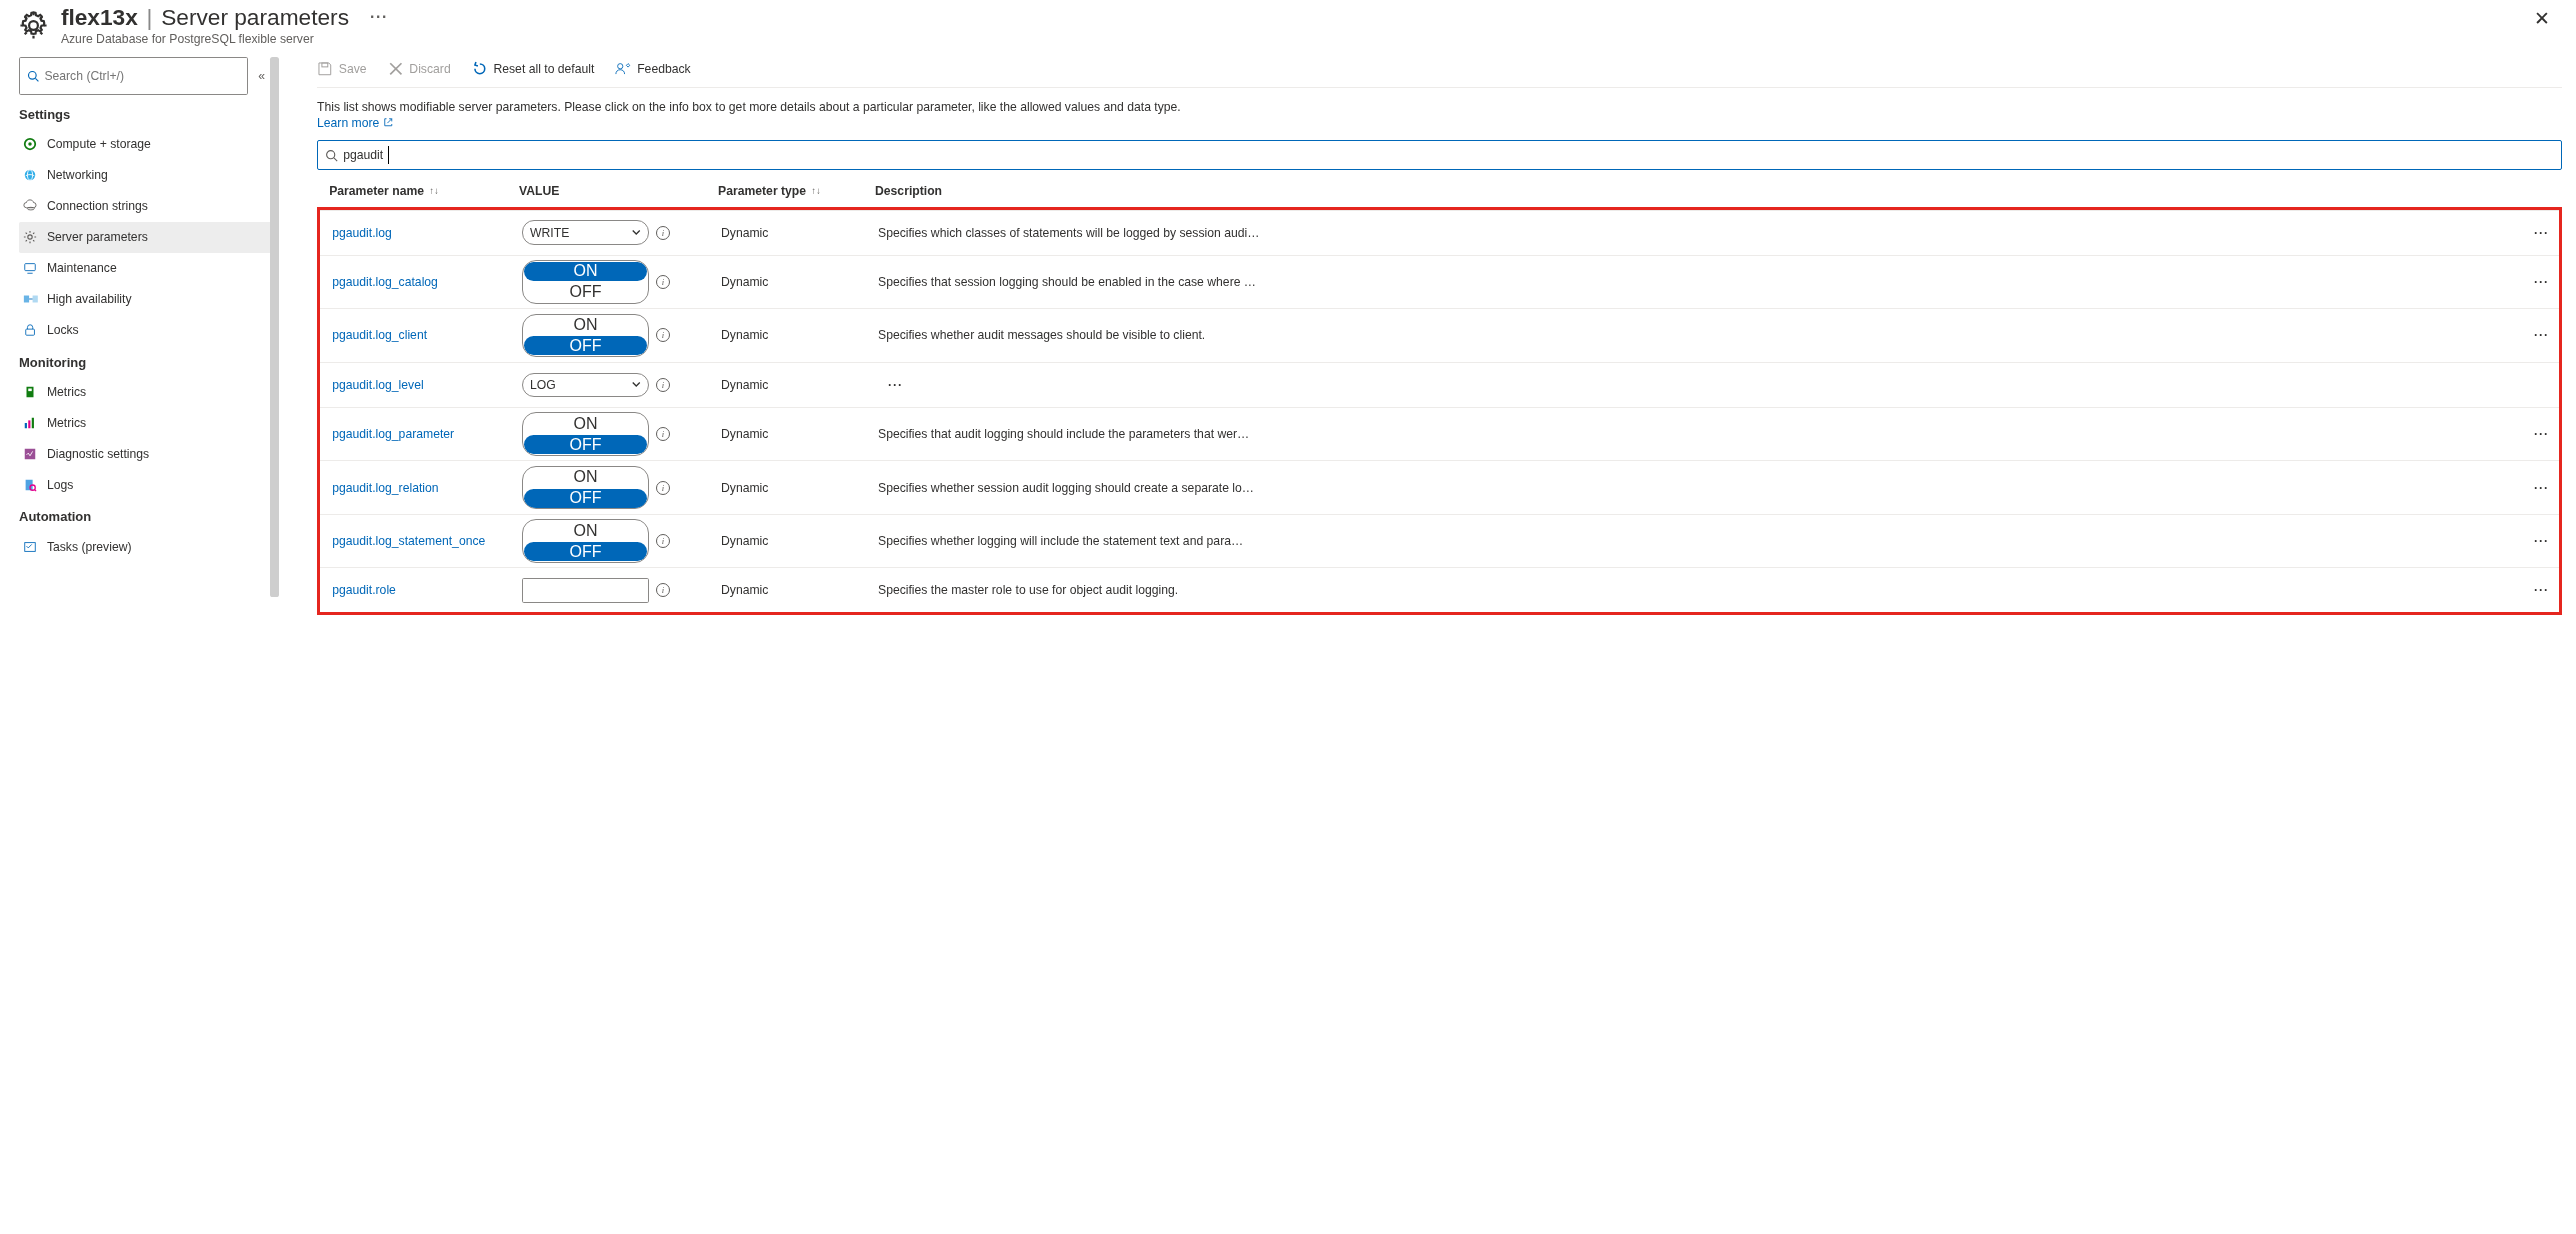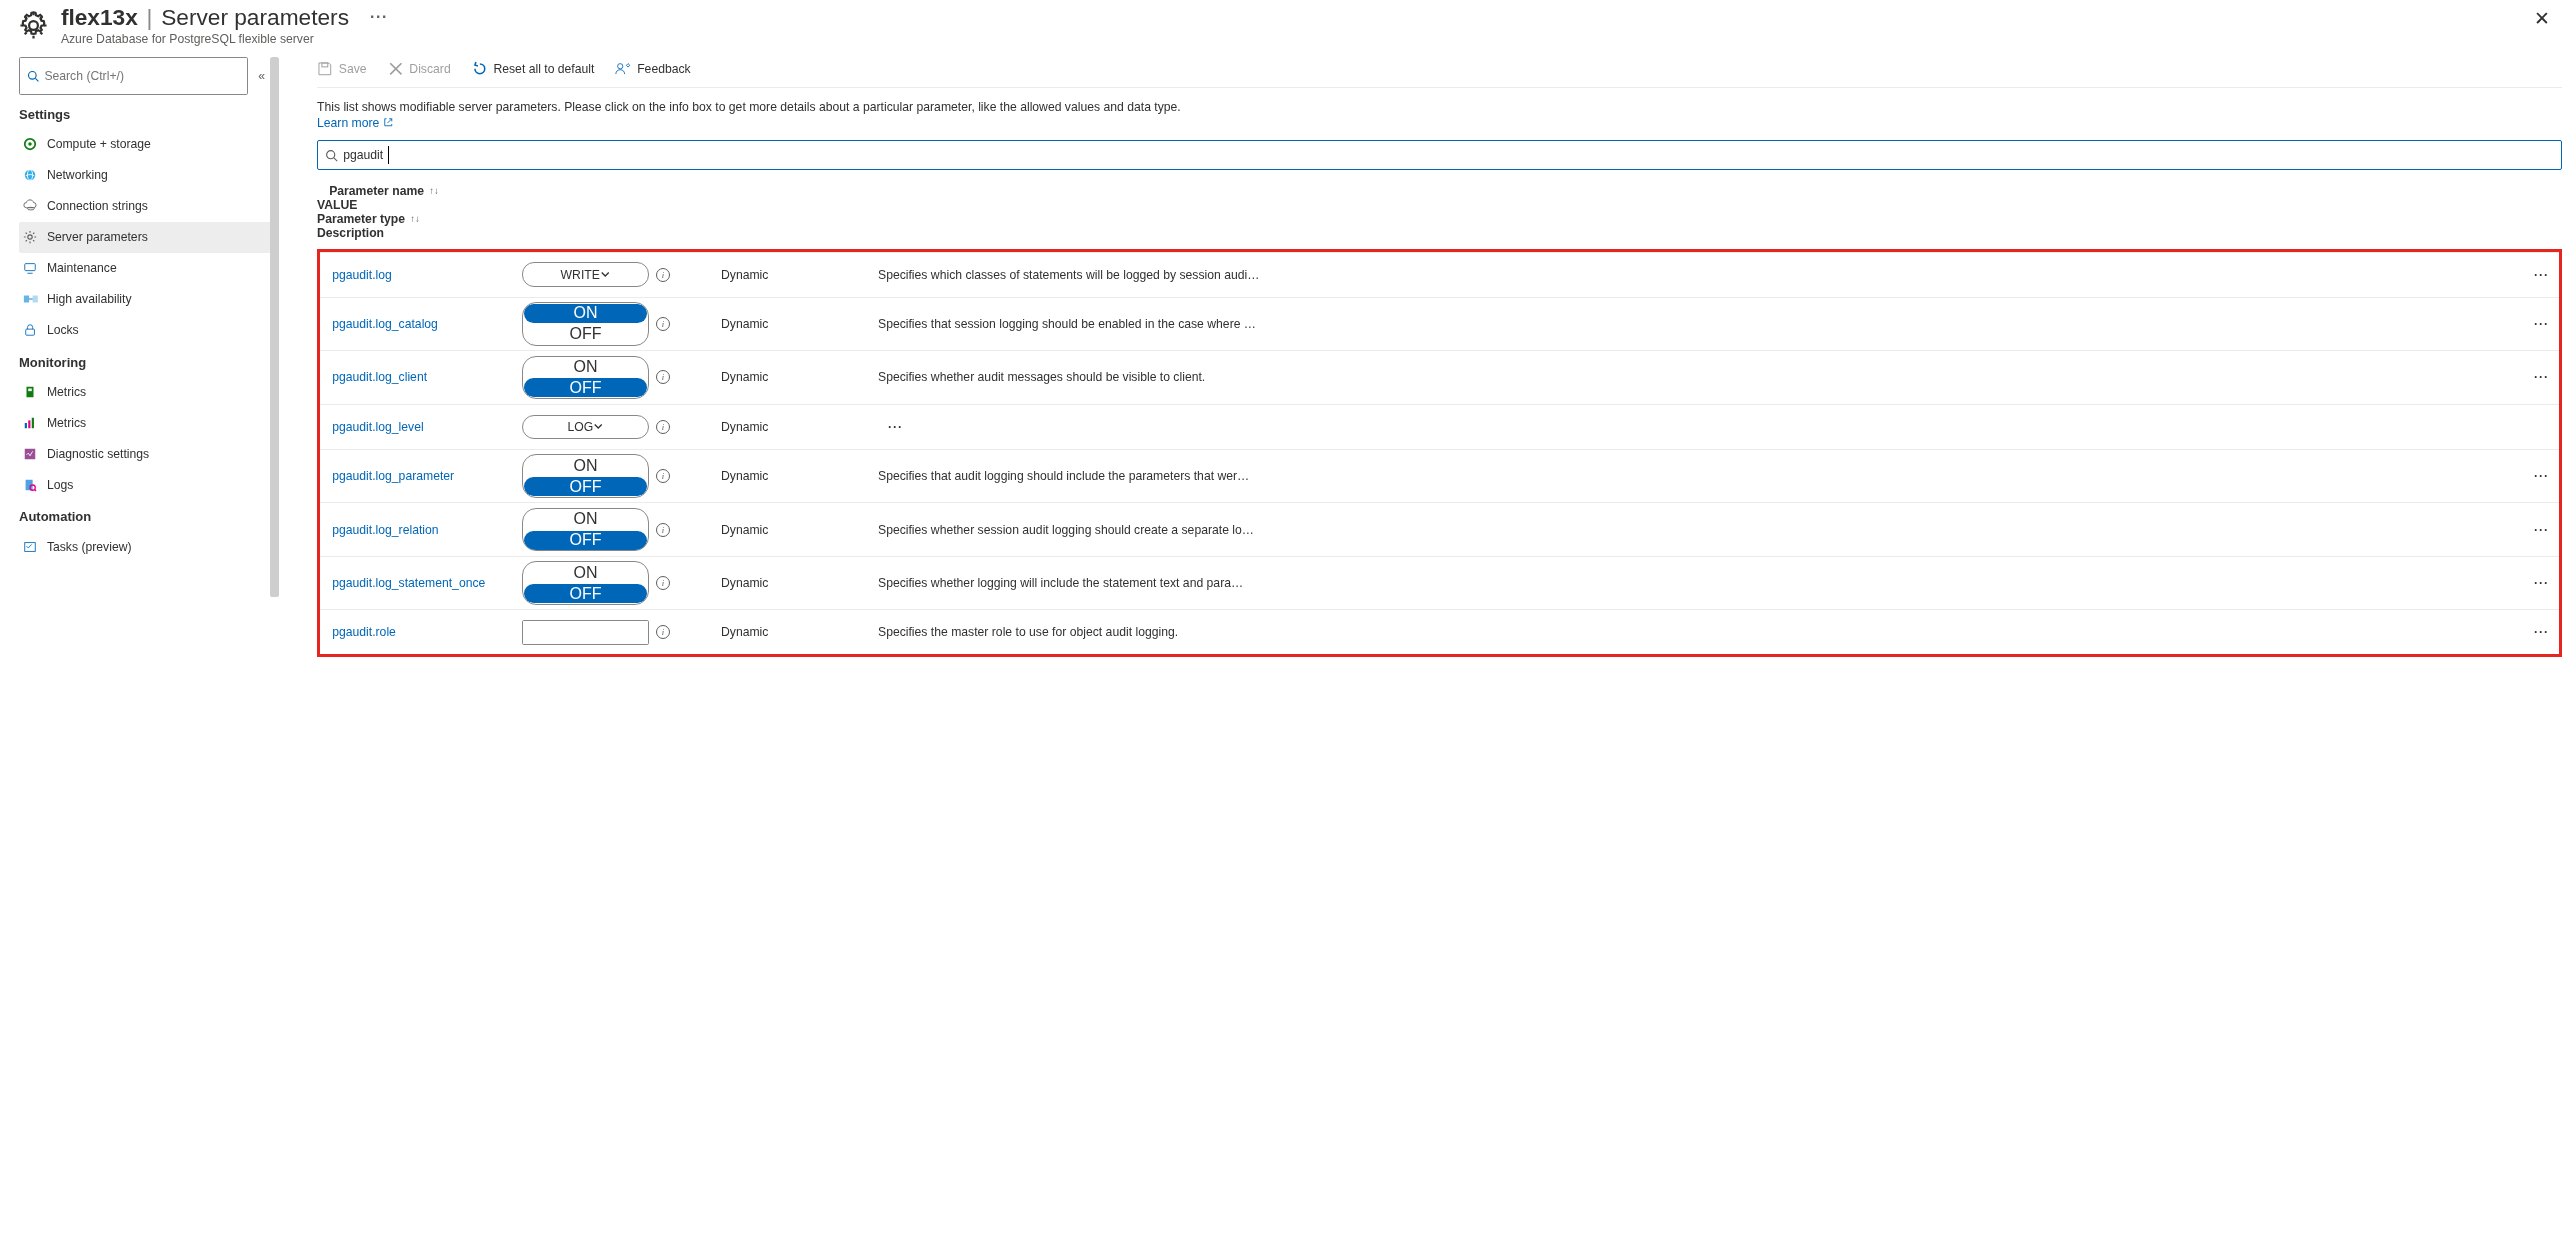--- a/index.html
+++ b/index.html
@@ -28,33 +28,33 @@
 .main { flex: 1; padding: 0 14px 0 38px; min-width: 0; }
 .toolbar { display: flex; align-items: center; gap: 21px; height: 31px; margin-bottom: 12.2px; border-bottom: 0.9px solid #edebe9; padding-bottom: 5.2px; }
 .tool-btn { display: flex; align-items: center; gap: 6.1px; color: #323130; cursor: pointer; font-size: 12.2px; }
 .tool-btn.disabled { color: #a19f9d; cursor: not-allowed; }
 .tool-btn svg { width: 15.7px; height: 15.7px; }
 .desc-text { font-size: 12.2px; color: #323130; margin-bottom: 1.7px; }
 .learn-more { color: #0067b8; cursor: pointer; display: inline-flex; align-items: center; gap: 3.5px; margin-bottom: 10.5px; font-size:12.2px; }
 .param-search { border: 1.7px solid #0067b8; border-radius: 2px; height: 30px; display: flex; align-items: center; padding: 0 7px; gap: 5.2px; margin-bottom: 8.7px; }
 .param-search input { border: none; outline: none; flex: 1; font-size: 13px; color: #323130; }
 .param-search .cursor-bar { width: 0.9px; height: 17.4px; background: #000; }
-.table-header-row { display: flex; align-items: flex-start; padding: 5.2px 0 8.7px 0; flex-direction: column; }
+.table-header-row { display: flex; align-items: flex-end; padding: 5.2px 0 8.7px 0; }
 .th { font-weight: 600; font-size: 12.2px; color: #323130; display: flex; align-items: center; gap: 5.2px; }
 .col-name { width: 202px; padding-left: 12.2px; }
 .col-value { width: 199px; }
 .col-type { width: 157px; }
 .col-desc { flex: 1; }
 .col-actions { width: 35px; text-align: center; }
 .sort-icon { color: #605e5c; font-size: 9.6px; }
 .highlight-frame { border: 3.5px solid #e5261f; padding: 0; }
 .param-row { display: flex; align-items: center; border-top: 0.9px solid #edebe9; min-height: 45px; padding: 4.4px 0; }
 .param-name { color: #0067b8; cursor: pointer; }
 .value-cell { display: flex; align-items: center; gap: 7px; }
-.select-box { width: 127px; height: 24.4px; border: 0.9px solid #8a8886; border-radius: 12px; background: #fff; display: flex; align-items: center; justify-content: center; padding: 0 7px; cursor: pointer; }
+.select-box { width: 127px; height: 24.4px; border: 0.9px solid #8a8886; border-radius: 12px; background: #fff; display: flex; align-items: center; justify-content: space-between; padding: 0 7px; cursor: pointer; }
 .text-input { width: 127px; height: 24.4px; border: 0.9px solid #8a8886; border-radius: 1.7px; background: #fff; padding: 0 5.2px; }
 .toggle-pill { width: 127px; border: 0.9px solid #8a8886; border-radius: 14px; overflow: hidden; display: flex; flex-direction: column; background: #fff; }
 .toggle-opt { height: 21px; display: flex; align-items: center; justify-content: center; font-size: 16px; color: #323130; cursor: pointer; text-align: center; }
 .toggle-opt.active { background: #0067b8; color: #fff; border-radius: 10.5px; margin: 0.9px; height: 19px; }
 .info-circle { width: 14px; height: 14px; border: 0.9px solid #605e5c; border-radius: 50%; display:inline-flex; align-items:center; justify-content:center; font-size: 8.7px; color: #605e5c; cursor: pointer; font-style: italic; font-family: serif; }
 .row-desc { white-space: nowrap; overflow: hidden; text-overflow: ellipsis; padding-right: 8.7px;}
 .row-more { font-weight: 700; cursor: pointer; color: #323130; letter-spacing: 0.9px; }
 svg { display: block; }
 </style>
 </head>

